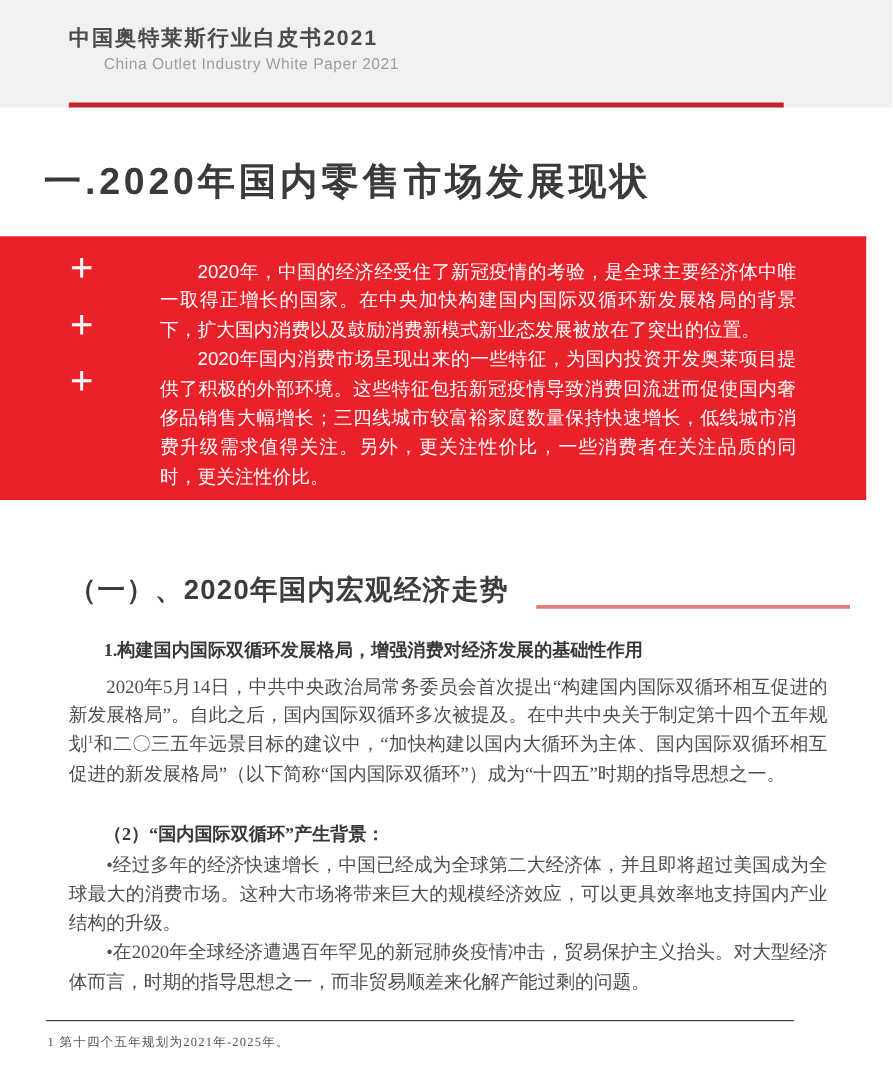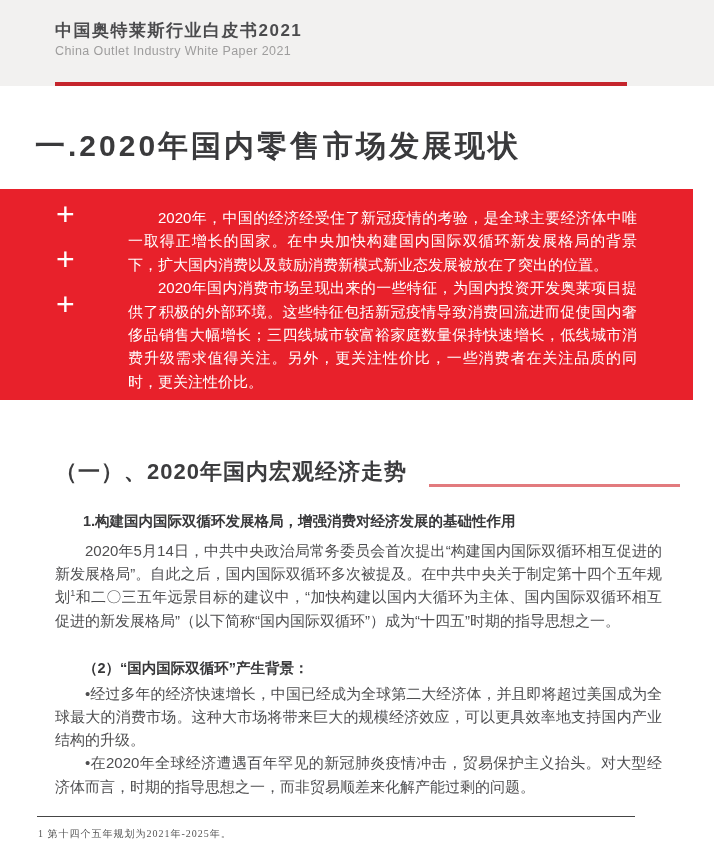--- a/index.html
+++ b/index.html
@@ -12,21 +12,21 @@
     font-family: "Liberation Sans", "DejaVu Sans", sans-serif;
   }
 
   
   .topbar { height: 86px; background: #f2f1f0; position: relative; }
   .topbar-title {
     padding-top: 19px; margin-left: 55px;
     font-size: 17px; font-weight: bold; color: #4b4b4d; letter-spacing: 1.5px;
   }
   .topbar-subtitle {
-    margin-left: 55px; margin-top: 2px;
+    margin-left: 83px; margin-top: 2px;
     font-size: 12.5px; color: #9e9d9d; letter-spacing: 0.4px;
   }
   .topbar-underline {
     position: absolute; left: 55px; bottom: 0;
     width: 572px; height: 4px; background: #c5252c;
   }
 
   
   .main-heading {
     margin: 42px 40px 0 35px;
@@ -54,21 +54,21 @@
   .section-row { display: flex; align-items: flex-end; margin: 57px 34px 0 55px; }
   .section-heading {
     font-size: 22px; font-weight: bold; color: #3c3c3e;
     letter-spacing: 1px; white-space: nowrap; line-height: 30px;
   }
   .section-line { flex: 1; height: 3px; background: #e27a7e; margin-left: 22px; }
 
   
   .content {
     margin: 0 52px 0 55px;
-    color: #4e4e50; font-size: 15px; line-height: 23.2px; text-align: justify;
+    color: #4e4e50; font-size: 15px; line-height: 23.2px; text-align: justify; font-family: Liberation Serif, serif;
   }
   .sub-title {
     margin: 24px 0 8px 28px;
     font-size: 14.5px; font-weight: bold; color: #38383a; line-height: 20px;
     text-align: left;
   }
   .sub-title.second { margin-top: 26px; margin-bottom: 4px; }
   .para { margin: 0; text-indent: 2em; }
   .para sup { font-size: 9px; vertical-align: super; line-height: 0; }
 

